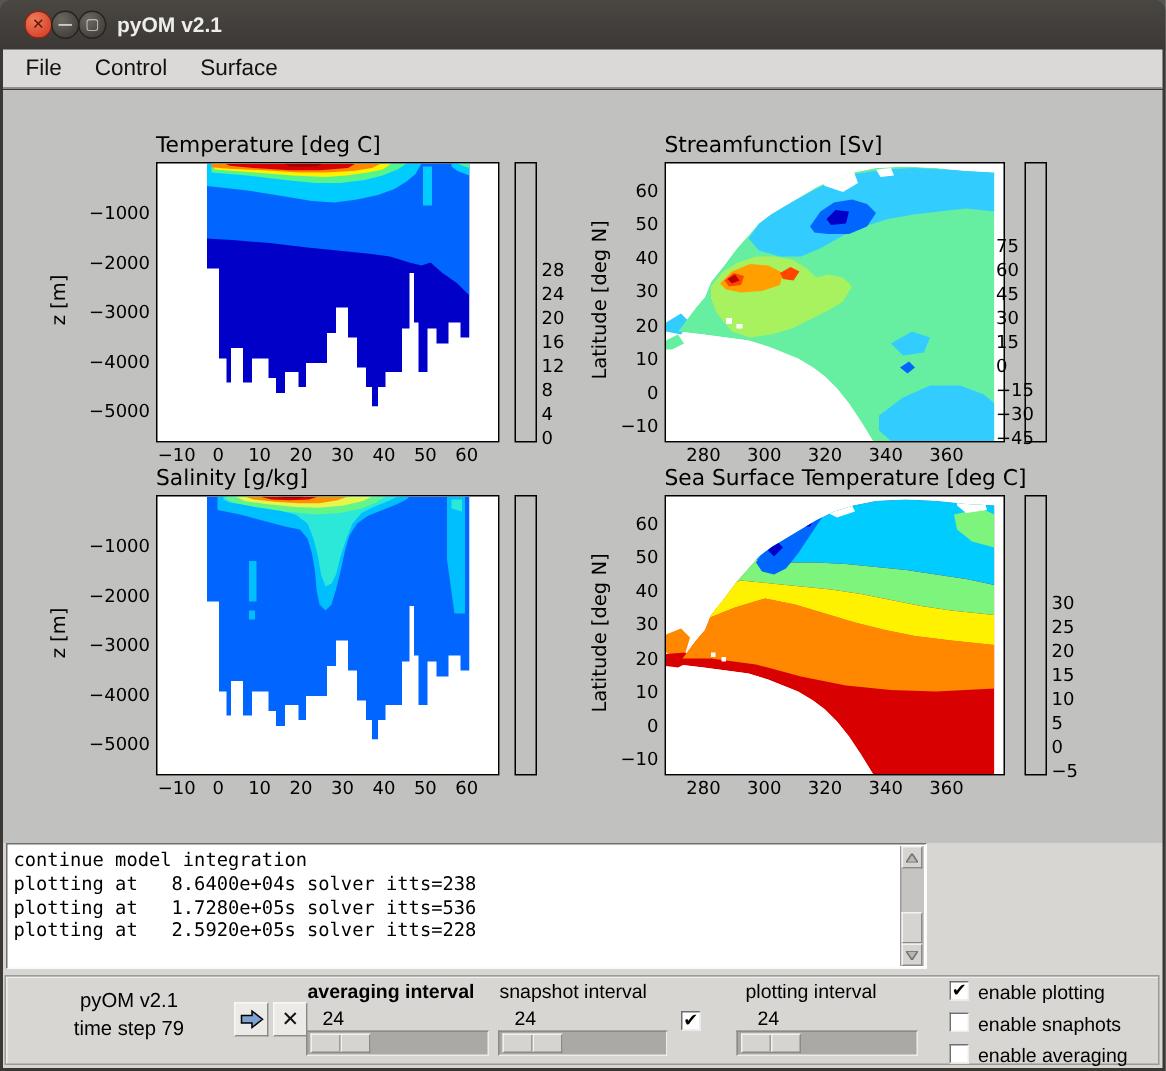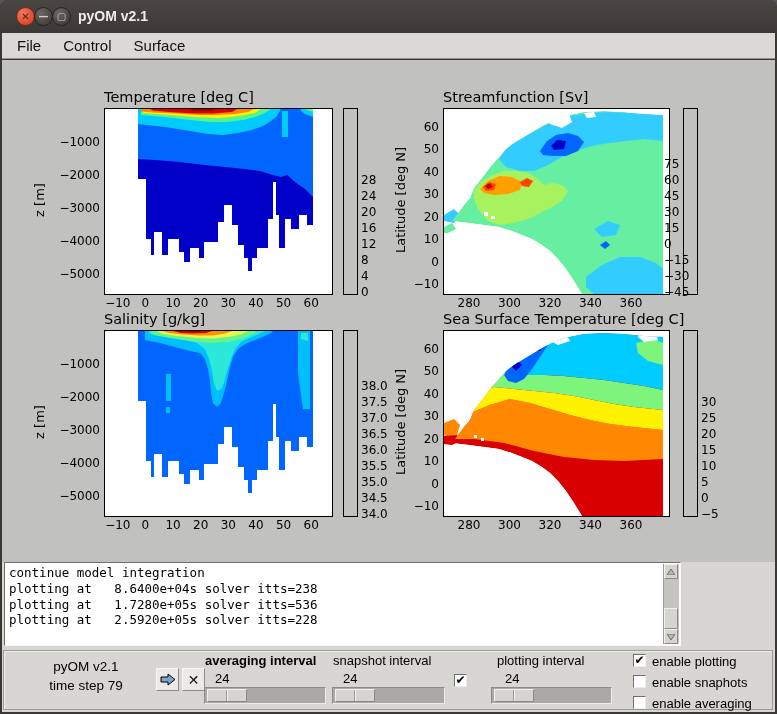--- a/index.html
+++ b/index.html
@@ -31,21 +31,21 @@
   .ticks-row{position:absolute;display:flex;flex-direction:row;justify-content:space-between;}
   .ticks-row .tick{width:28px;text-align:center;font:12px "DejaVu Sans",sans-serif;color:#000;}
   .ticks-row.map .tick{width:30px;}
   .clabels{position:absolute;display:flex;flex-direction:column;justify-content:flex-end;}
   .clabels .tick{height:16px;line-height:16px;font:12px "DejaVu Sans",sans-serif;text-align:left;color:#000;}
   .cbar{position:absolute;width:13px;height:185px;border:1px solid #000;display:flex;flex-direction:column;}
   .ylab{position:absolute;height:16px;font:13px "DejaVu Sans",sans-serif;color:#000;text-align:center;
         transform:rotate(-90deg);}
   
   .chrome-lower{position:absolute;left:2px;top:562px;width:773px;height:150px;background:#d8d6d3;}
-  .console{position:absolute;left:4px;top:562px;width:677px;height:84px;background:#fff;
+  .console{position:absolute;left:4px;top:562px;width:614px;height:84px;background:#fff;
            border:1px solid #707070;border-bottom-color:#fafafa;border-right-color:#fafafa;box-sizing:border-box;}
   .console-text{position:absolute;left:4px;top:2px;right:18px;bottom:2px;overflow:hidden;}
   .console-line{display:block;white-space:pre;font:12.5px "DejaVu Sans Mono",monospace;line-height:15.8px;color:#000;}
   .vscroll{position:absolute;top:1px;right:1px;width:15px;height:80px;background:#c6c4c1;border-left:1px solid #9a9a97;}
   .sbtn{position:absolute;left:0;width:14px;height:15px;background:#d6d4d1;
         border:1px solid;border-color:#f2f1ef #8a8a87 #8a8a87 #f2f1ef;box-sizing:border-box;
         display:flex;align-items:center;justify-content:center;}
   .sbtn svg{display:block;}
   .sb-up{top:0;} .sb-down{bottom:0;}
   .sthumb{position:absolute;left:0;top:44px;width:14px;height:21px;background:#d6d4d1;
@@ -243,31 +243,20 @@
       <span class="tick">−10</span>
       <span class="tick">0</span>
       <span class="tick">10</span>
       <span class="tick">20</span>
       <span class="tick">30</span>
       <span class="tick">40</span>
       <span class="tick">50</span>
       <span class="tick">60</span>
     </div>
   <div class="cbar" style="left:343px;top:330px;"></div>
-  <div class="clabels" style="left:361px;top:322px;width:34px;height:201px;">
-      <span class="tick">38.0</span>
-      <span class="tick">37.5</span>
-      <span class="tick">37.0</span>
-      <span class="tick">36.5</span>
-      <span class="tick">36.0</span>
-      <span class="tick">35.5</span>
-      <span class="tick">35.0</span>
-      <span class="tick">34.5</span>
-      <span class="tick">34.0</span>
-    </div>
 
   <div class="ptitle" style="left:443px;top:311px;width:225px;">Sea Surface Temperature [deg C]</div>
   <div class="ylab" style="left:346px;top:414px;width:110px;">Latitude [deg N]</div>
   <div class="ticks-col" style="left:395px;top:342px;width:44px;height:173px;">
       <span class="tick">60</span>
       <span class="tick">50</span>
       <span class="tick">40</span>
       <span class="tick">30</span>
       <span class="tick">20</span>
       <span class="tick">10</span>

